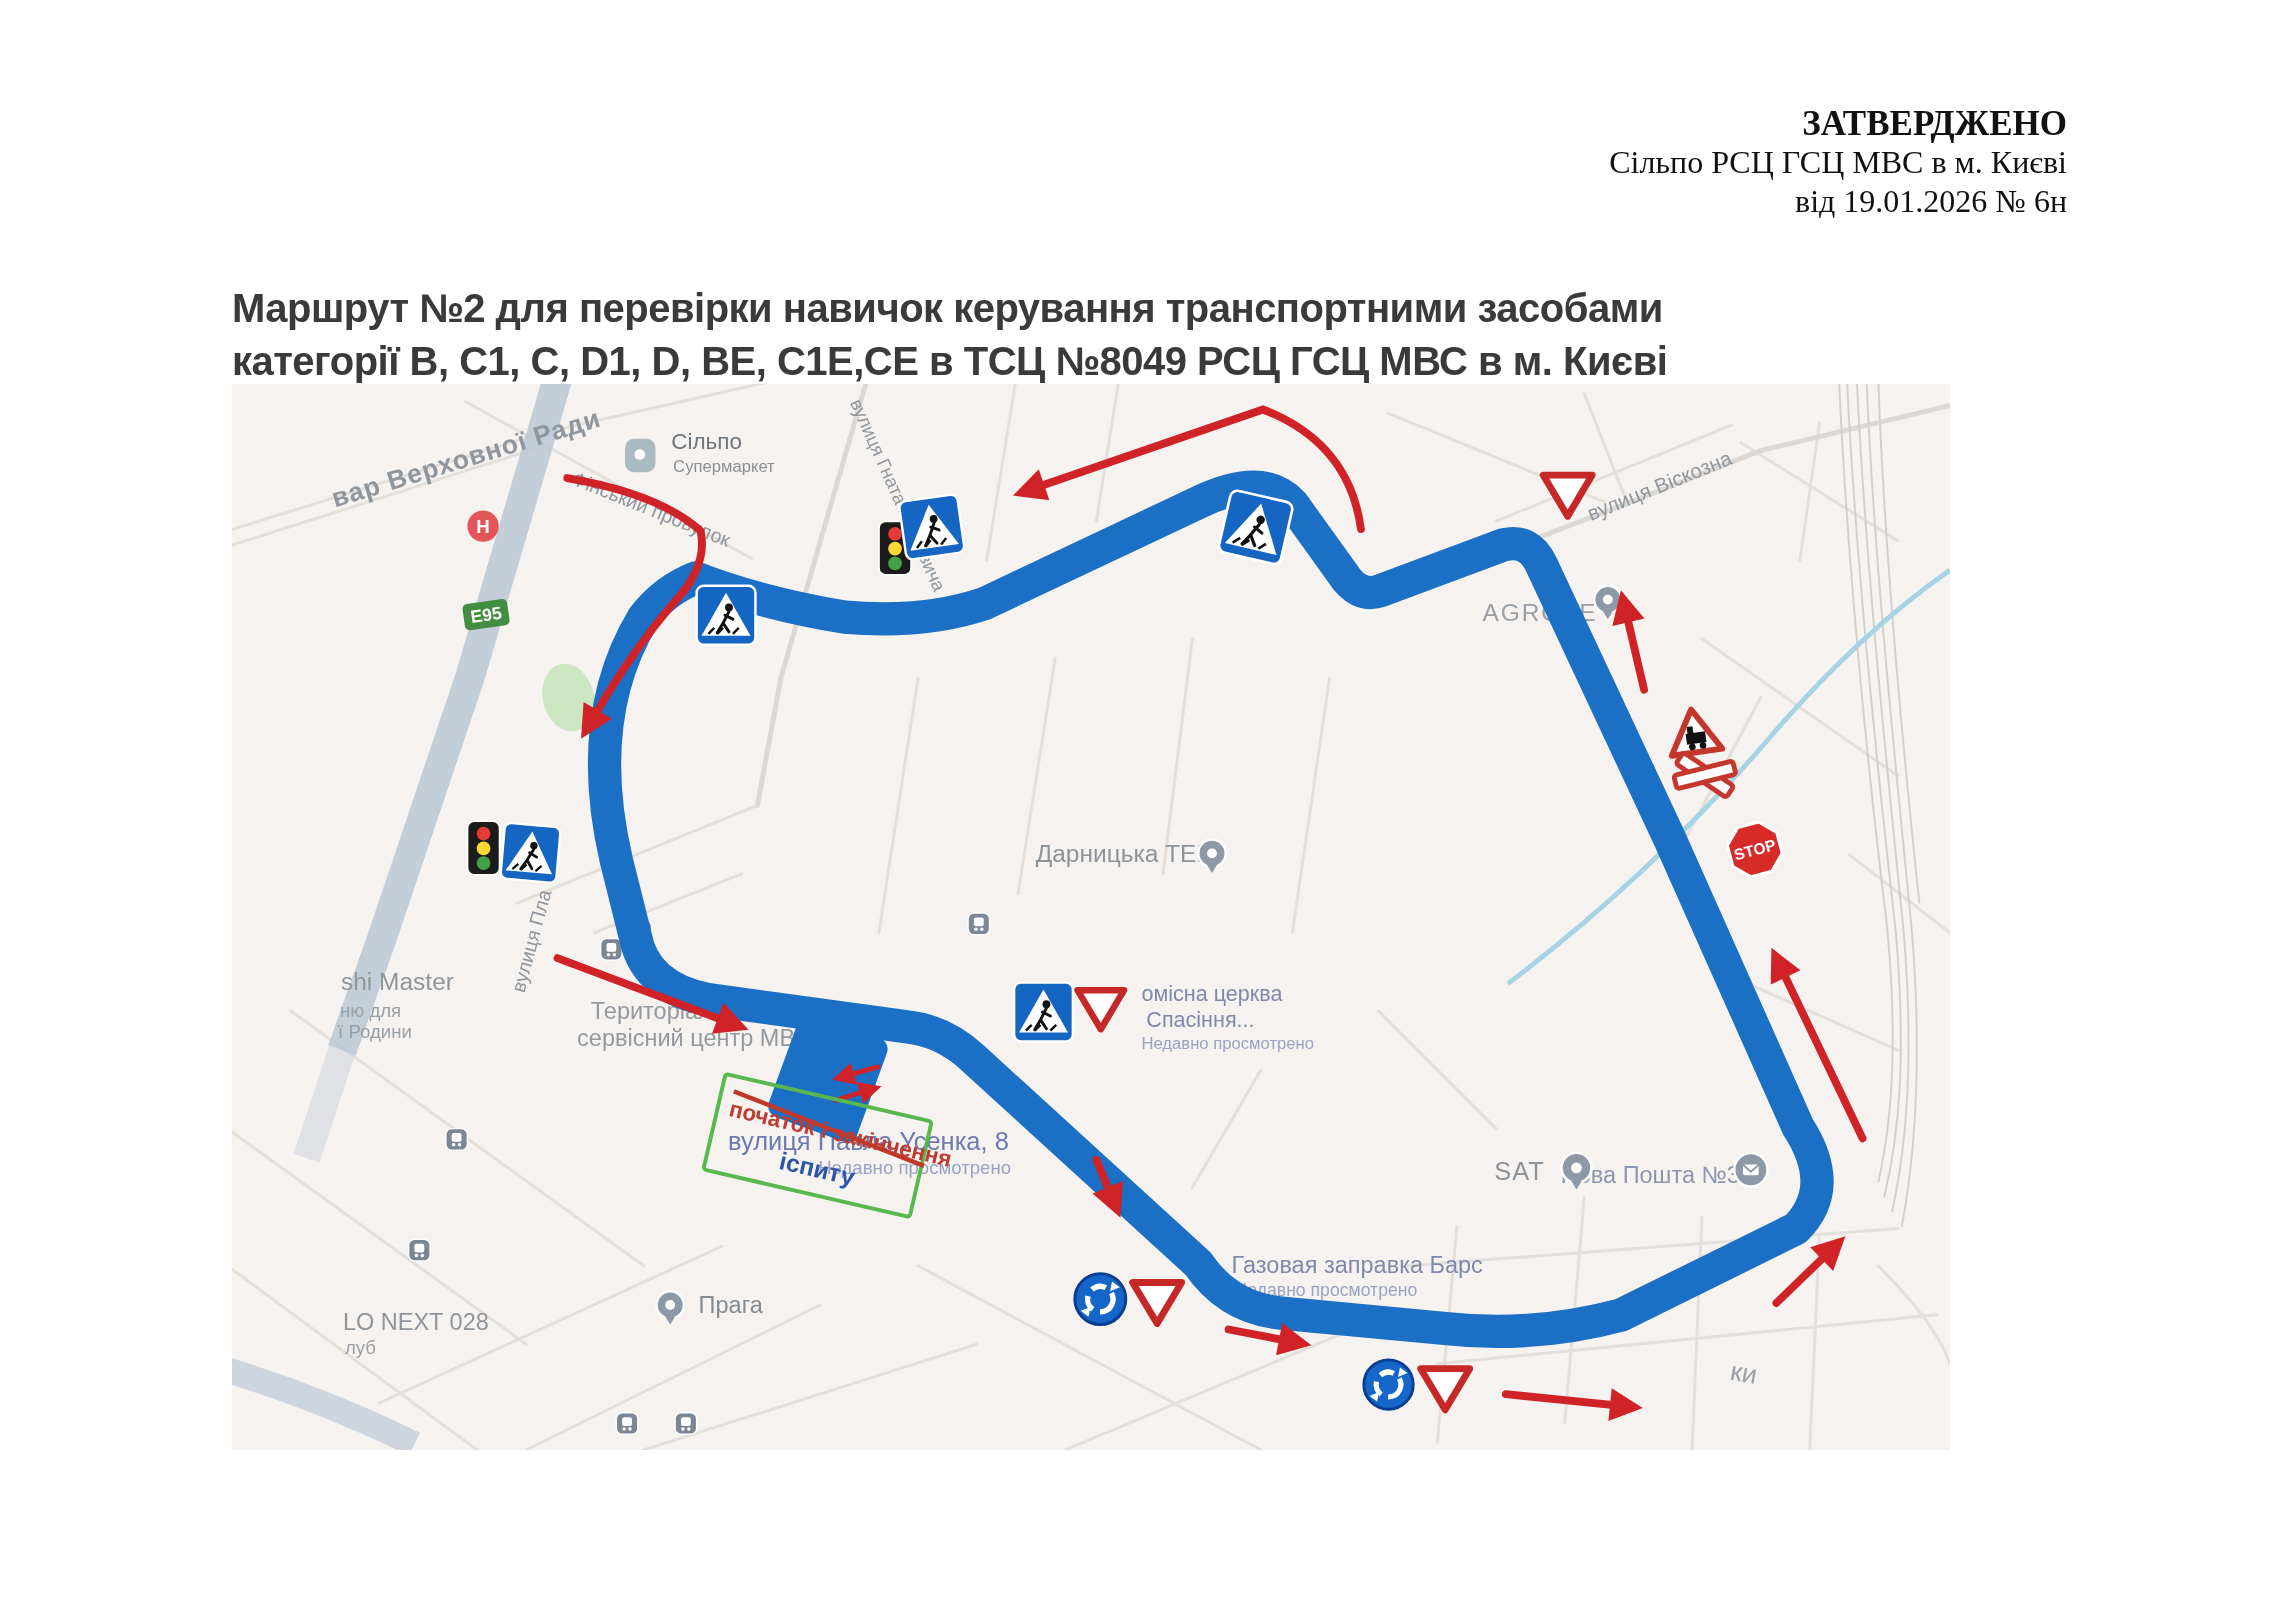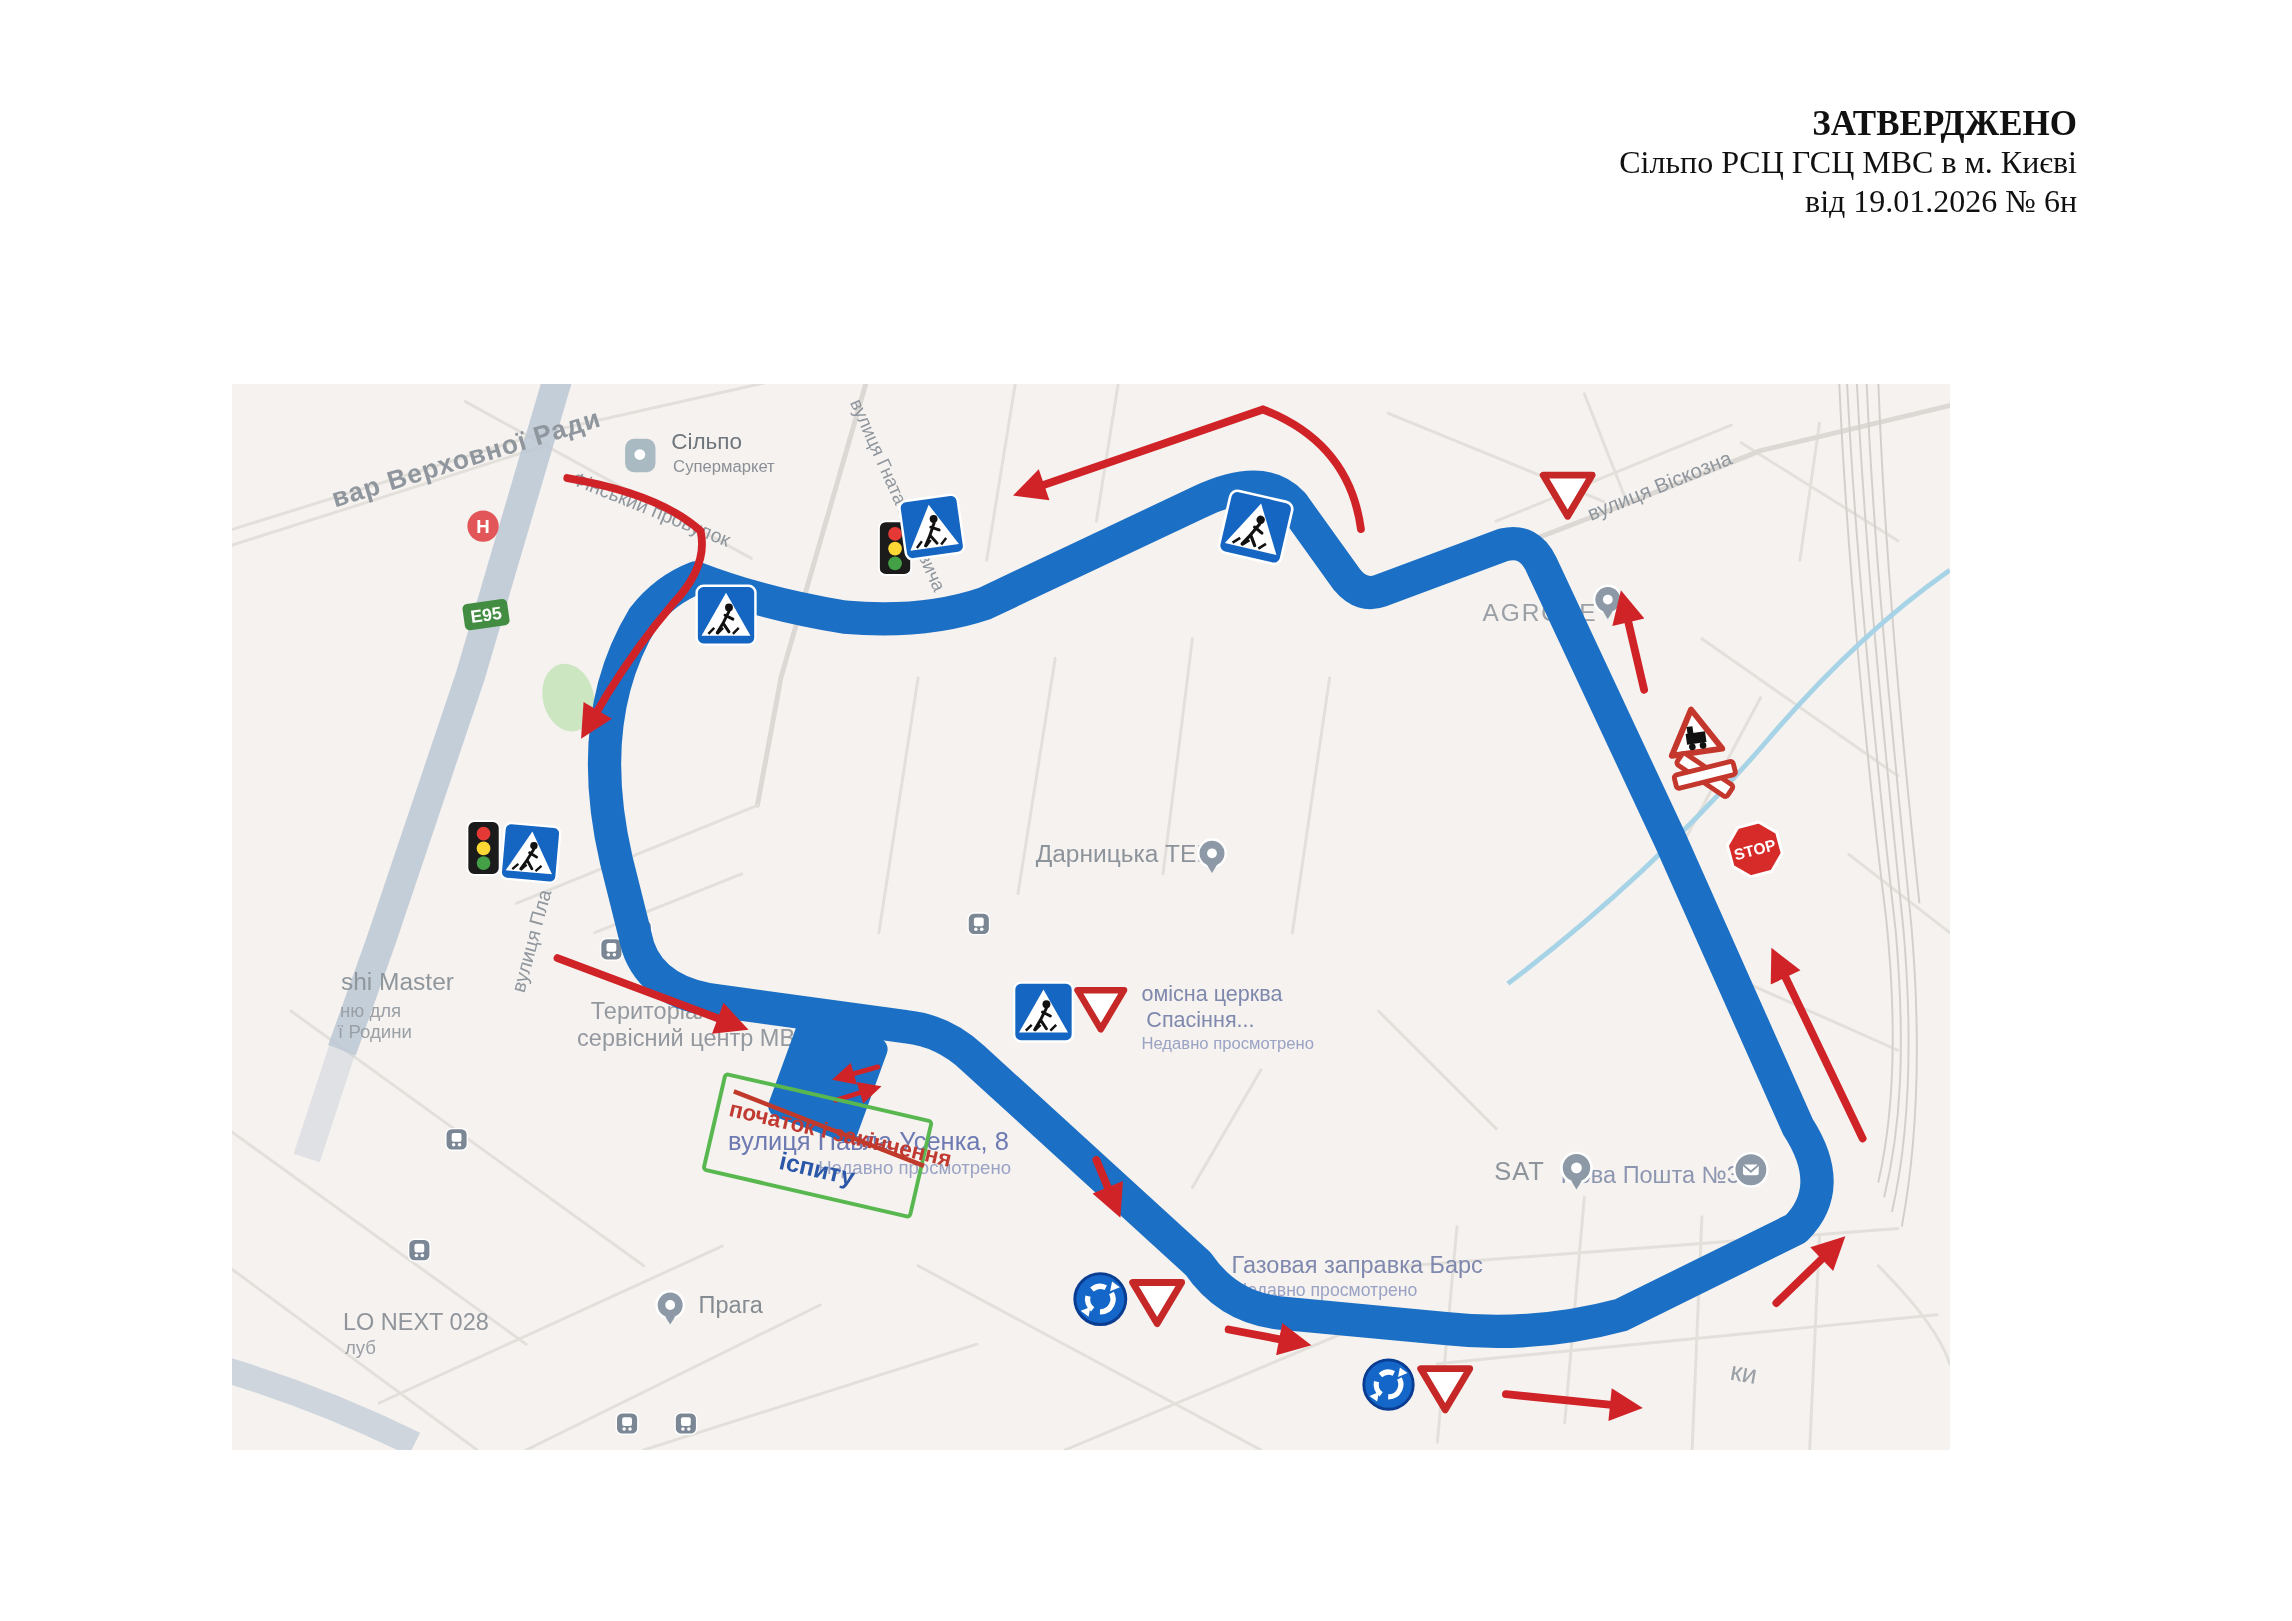--- a/index.html
+++ b/index.html
@@ -1,18 +1,18 @@
 <!DOCTYPE html>
 <html><head>
 <meta charset="utf-8">
 <style>
   html,body{margin:0;padding:0;background:#fff;}
   .page{position:relative;width:2293px;height:1621px;background:#ffffff;overflow:hidden;
         font-family:"Liberation Sans",sans-serif;}
-  .approval{position:absolute;top:104px;right:216px;text-align:right;
+  .approval{position:absolute;top:104px;right:226px;text-align:right;
             font-family:"Liberation Serif",serif;font-size:32px;line-height:39px;color:#111;}
   .approval .b{font-weight:bold;font-size:35px;}
   .doc-title{position:absolute;left:232px;top:282px;width:1470px;
              font-weight:bold;font-size:40px;line-height:53px;color:#3a3a3a;letter-spacing:-0.5px;}
   .map-wrap{position:absolute;left:232px;top:384px;width:1718px;height:1066px;background:#f5f2ef;}
   svg{display:block;}
   .rd{stroke:#e3e0db;stroke-width:3;fill:none;stroke-linecap:round;}
   .rd2{stroke:#dcd8d3;stroke-width:5;fill:none;stroke-linecap:round;}
   .rail{stroke:#d3d0cb;stroke-width:2;fill:none;}
   .lbl{fill:#8f969d;font-family:"Liberation Sans",sans-serif;}
@@ -26,20 +26,24 @@
 <body>
 
 <div class="page">
 
   <div class="approval">
     <div class="b">ЗАТВЕРДЖЕНО</div>
     <div>Сільпо РСЦ ГСЦ МВС в м. Києві</div>
     <div>від 19.01.2026 № 6н</div>
   </div>
 
+  <div class="doc-title">
+    <div>Маршрут №2 для перевірки навичок керування транспортними засобами</div>
+    <div>категорії B, C1, C, D1, D, BE, C1E,CE в ТСЦ №8049 РСЦ ГСЦ МВС в м. Києві</div>
+  </div>
 
   <div class="map-wrap">
   <svg width="1718" height="1066" viewBox="0 0 1753 1088">
     <defs>
       <marker id="ah" viewBox="0 0 10 10" refX="6.5" refY="5" markerWidth="4.6" markerHeight="4.2" orient="auto">
         <path d="M0,0 L10,5 L0,10 z" fill="#d02328"></path>
       </marker>
       <marker id="ahs" viewBox="0 0 10 10" refX="6.5" refY="5" markerWidth="5" markerHeight="4.6" orient="auto">
         <path d="M0,0 L10,5 L0,10 z" fill="#d02328"></path>
       </marker>

